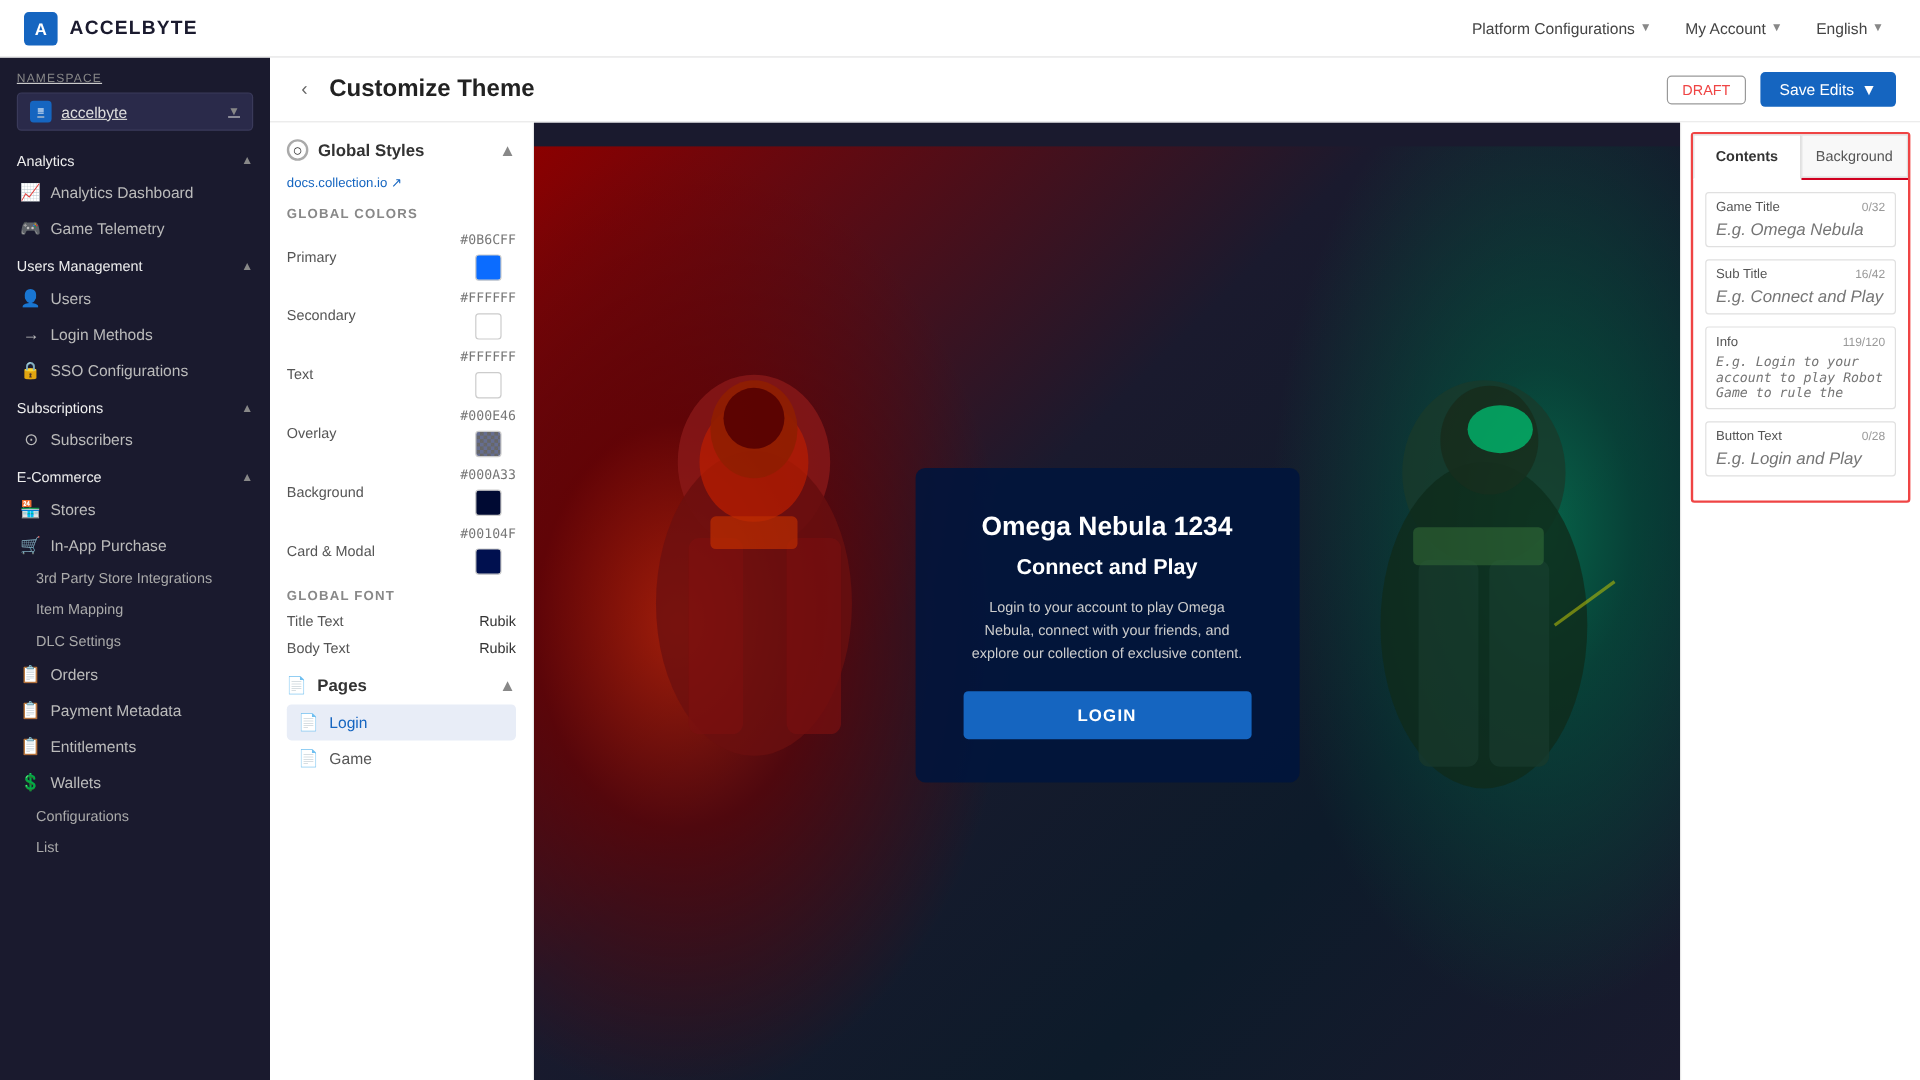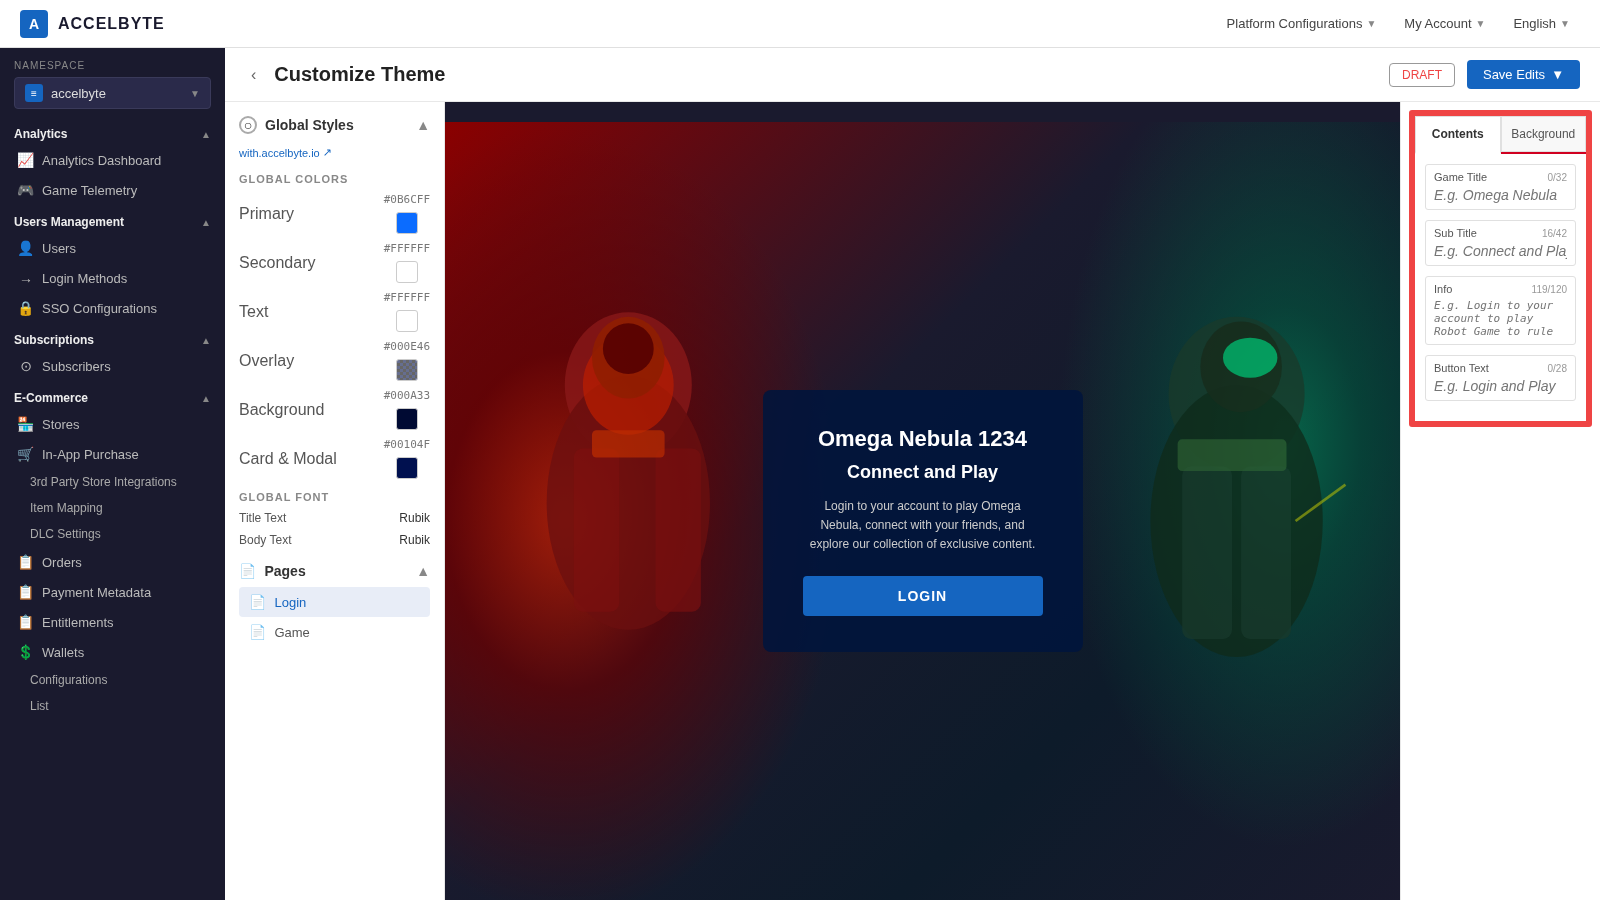--- a/index.html
+++ b/index.html
@@ -31,21 +31,21 @@
       width: 225px;
       background: #1a1a2e;
       color: #ccc;
       display: flex;
       flex-direction: column;
       flex-shrink: 0;
       overflow-y: auto;
     }
     .sidebar::-webkit-scrollbar { width: 4px; }
     .sidebar::-webkit-scrollbar-thumb { background: #444; border-radius: 2px; }
-    .namespace-section { padding: 12px 14px 8px; }
+    .namespace-section { padding: 12px 14px 8px; text-decoration: underline; }
     .namespace-label { font-size: 10px; color: #888; letter-spacing: 1px; text-transform: uppercase; margin-bottom: 6px; }
     .namespace-selector {
       background: #2a2a4a;
       border: 1px solid #3a3a5a;
       border-radius: 4px;
       padding: 6px 10px;
       display: flex;
       align-items: center;
       gap: 8px;
       cursor: pointer;
@@ -54,21 +54,21 @@
     }
     .namespace-icon { width: 18px; height: 18px; background: #1565c0; border-radius: 3px; display: flex; align-items: center; justify-content: center; color: #fff; font-size: 10px; flex-shrink: 0; }
     .namespace-selector .chevron { margin-left: auto; font-size: 10px; color: #888; }
 
     .sidebar-section-header {
       display: flex;
       align-items: center;
       justify-content: space-between;
       padding: 10px 14px 4px;
       font-size: 12px;
-      font-weight: 700;
+      font-weight: 400;
       color: #eee;
       cursor: pointer;
     }
     .sidebar-section-header .section-toggle { font-size: 10px; color: #888; }
 
     .sidebar-item {
       display: flex;
       align-items: center;
       gap: 8px;
       padding: 7px 14px 7px 18px;
@@ -140,21 +140,21 @@
     .global-styles-title { display: flex; align-items: center; gap: 8px; font-weight: 600; font-size: 14px; color: #333; }
     .gs-icon { width: 18px; height: 18px; border: 2px solid #aaa; border-radius: 50%; display: flex; align-items: center; justify-content: center; }
     .toggle-icon { color: #888; font-size: 14px; }
 
     .info-text { font-size: 11px; color: #666; line-height: 1.5; margin-bottom: 4px; }
     .doc-link { color: #1565c0; font-size: 11px; text-decoration: none; display: flex; align-items: center; gap: 3px; margin-bottom: 14px; }
 
     .section-title { font-size: 11px; font-weight: 700; color: #888; letter-spacing: 1px; text-transform: uppercase; margin: 12px 0 8px; }
 
     .color-row { display: flex; align-items: center; justify-content: space-between; margin-bottom: 8px; }
-    .color-label { font-size: 16px; color: #555; }
+    .color-label { font-size: 12px; color: #555; }
     .color-value-group { display: flex; align-items: center; gap: 6px; flex-direction: column; }
     .color-hex { font-size: 11px; color: #777; font-family: monospace; }
     .color-swatch { width: 22px; height: 22px; border-radius: 3px; border: 1px solid #ccc; cursor: pointer; }
     .color-swatch.checkered { background-image: linear-gradient(45deg, #666 25%, transparent 25%), linear-gradient(-45deg, #666 25%, transparent 25%), linear-gradient(45deg, transparent 75%, #666 75%), linear-gradient(-45deg, transparent 75%, #666 75%); background-size: 6px 6px; background-position: 0 0, 0 3px, 3px -3px, -3px 0px; }
 
     .font-row { display: flex; align-items: center; justify-content: space-between; margin-bottom: 8px; }
     .font-label { font-size: 12px; color: #555; }
     .font-value { font-size: 12px; color: #333; }
 
     
@@ -270,21 +270,21 @@
       font-size: 11px;
       color: #bbb;
       background: transparent;
       font-style: italic;
       resize: none;
       min-height: 36px;
     }
 
     
     .right-panel-border-wrapper {
-      border: 6px solid #ef4444;
+      border: 2px solid #ef4444;
       margin: 8px;
       border-radius: 3px;
     }
   </style>
 </head>
 <body>
 
 <div class="top-nav">
   <div class="top-nav-left">
     <div class="logo-icon">A</div>
@@ -420,21 +420,21 @@
 
         <div class="global-styles-header">
           <div class="global-styles-title">
             <div class="gs-icon">○</div>
             <span>Global Styles</span>
           </div>
           <span class="toggle-icon">▲</span>
         </div>
 
         <a class="doc-link">
-          <span>with.accelbyte.io</span>
+          <span>docs.collection.io</span>
           <span>↗</span>
         </a>
 
         <div class="section-title">GLOBAL COLORS</div>
 
         <div class="color-row">
           <span class="color-label">Primary</span>
           <div class="color-value-group">
             <span class="color-hex">#0B6CFF</span>
             <div class="color-swatch" style="background: #0B6CFF;"></div>

